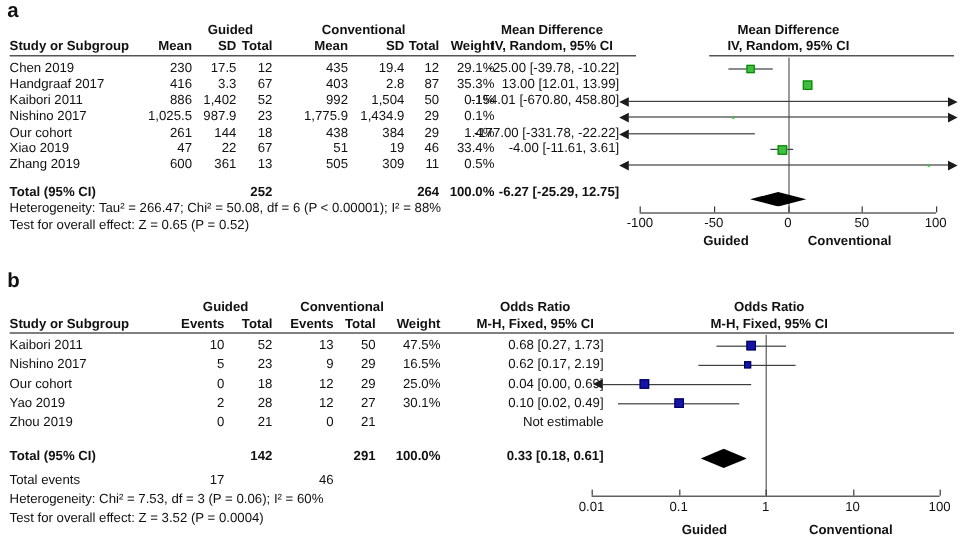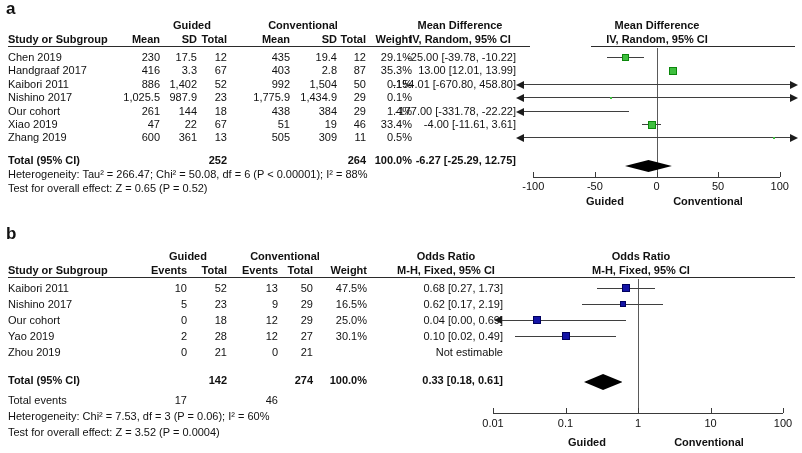--- a/index.html
+++ b/index.html
@@ -172,21 +172,21 @@
   <span class="abs" style="left:8px;top:346px">Zhou 2019</span>
   <span class="abs" style="right:615px;top:346px">0</span>
   <span class="abs" style="right:575px;top:346px">21</span>
   <span class="abs" style="right:524px;top:346px">0</span>
   <span class="abs" style="right:489px;top:346px">21</span>
   <span class="abs" style="right:435px;top:346px"></span>
   <span class="abs" style="right:299px;top:346px">Not estimable</span>
 
   <span class="abs b" style="left:8px;top:374px">Total (95% CI)</span>
   <span class="abs b" style="right:575px;top:374px">142</span>
-  <span class="abs b" style="right:489px;top:374px">274</span>
+  <span class="abs b" style="right:489px;top:374px">291</span>
   <span class="abs b" style="right:435px;top:374px">100.0%</span>
   <span class="abs b" style="right:299px;top:374px">0.33 [0.18, 0.61]</span>
   <span class="abs" style="left:8px;top:394px">Total events</span>
   <span class="abs" style="right:615px;top:394px">17</span>
   <span class="abs" style="right:524px;top:394px">46</span>
   <span class="abs" style="left:8px;top:410px">Heterogeneity: Chi² = 7.53, df = 3 (P = 0.06); I² = 60%</span>
   <span class="abs" style="left:8px;top:426px">Test for overall effect: Z = 3.52 (P = 0.0004)</span>
 
 <div class="vline" style="left: 656.5px; top: 48px; height: 129px;"></div>
     <div class="axis" style="left: 533.25px; top: 177px; width: 246.5px;"></div>

